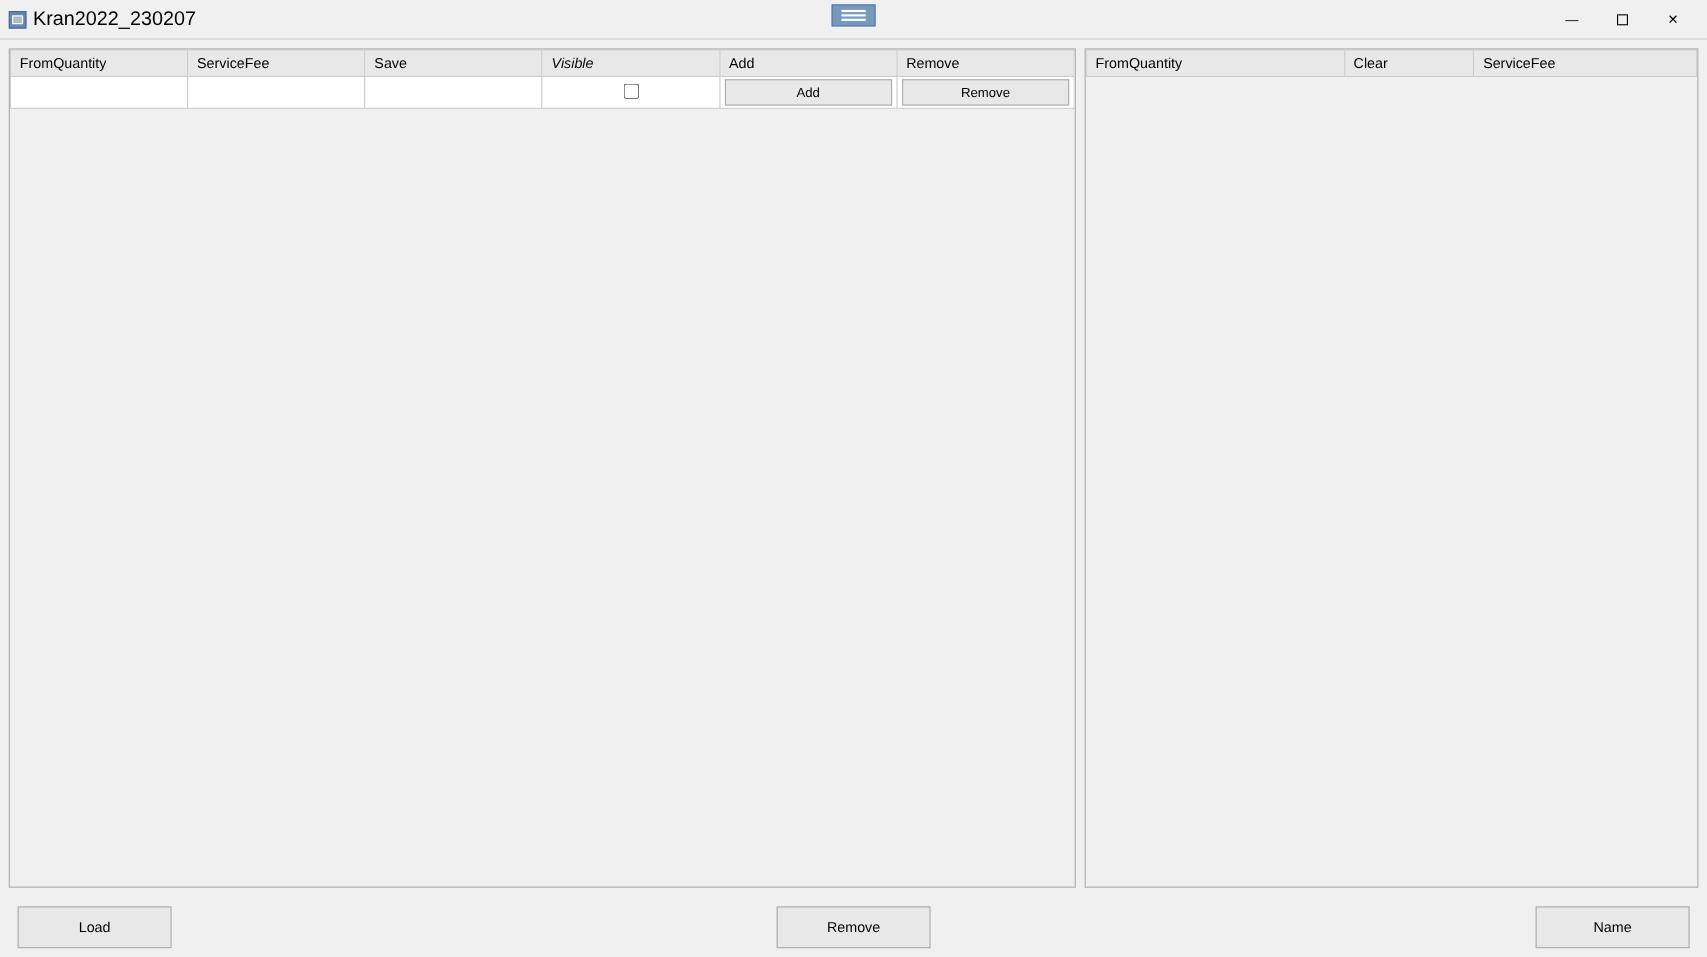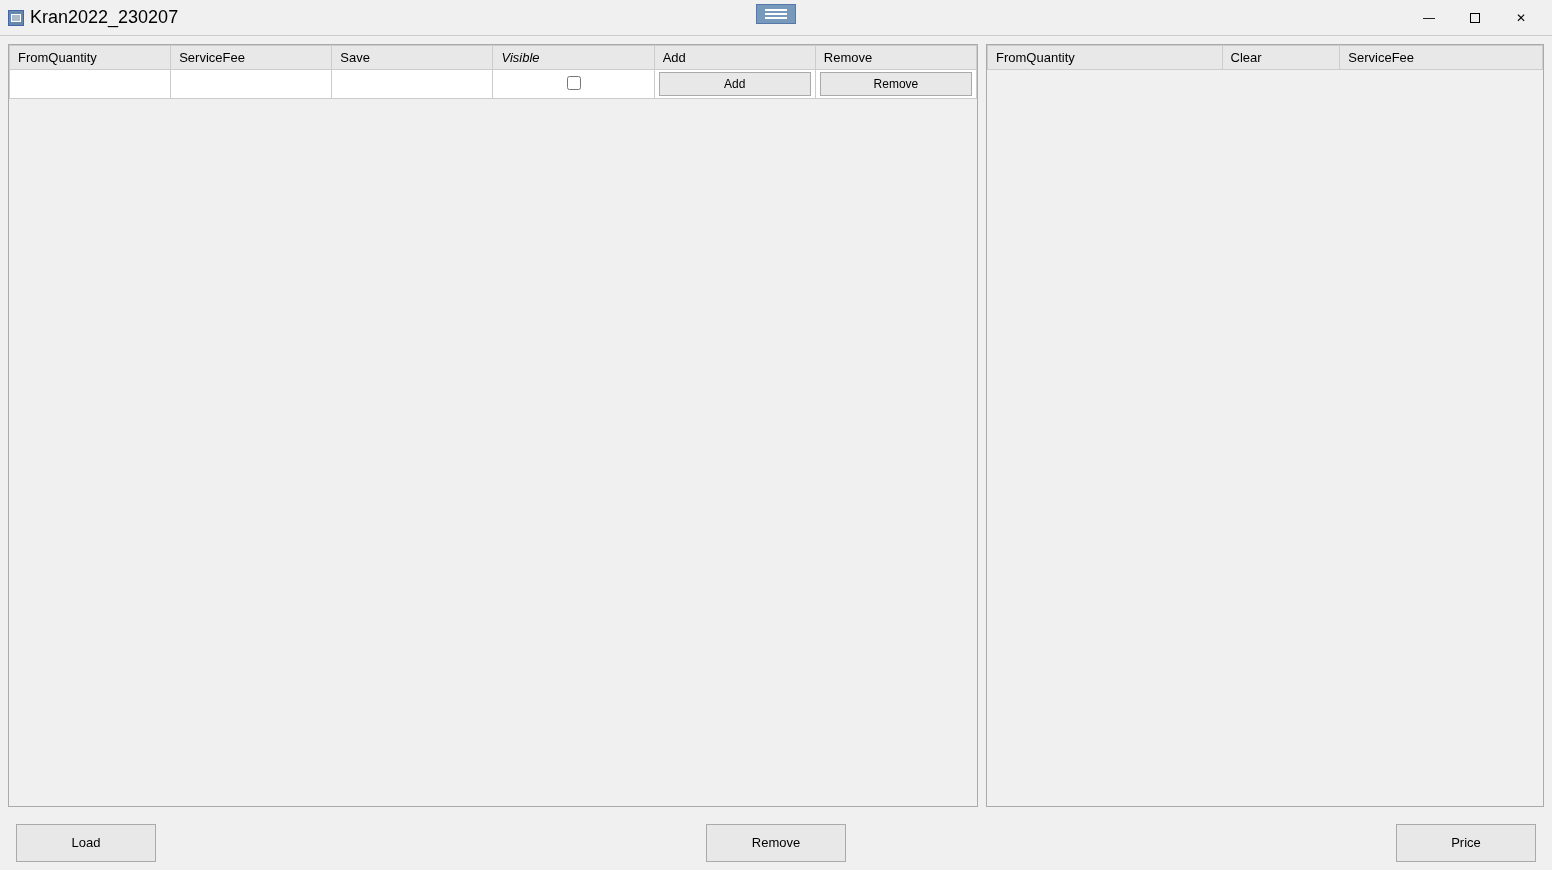--- a/index.html
+++ b/index.html
@@ -277,15 +277,15 @@
       </tbody>
     </table>
   </div>
 
 </div>
 
 <div class="bottom-bar">
   <div class="bottom-buttons-group">
     <button class="bottom-btn" style="min-width:140px;">Load</button>
     <button class="bottom-btn" style="min-width:140px;">Remove</button>
-    <button class="bottom-btn" style="min-width:140px;">Price</button>
+    <button class="bottom-btn" style="min-width:140px;">Name</button>
   </div>
 </div>
 
 </body></html>

